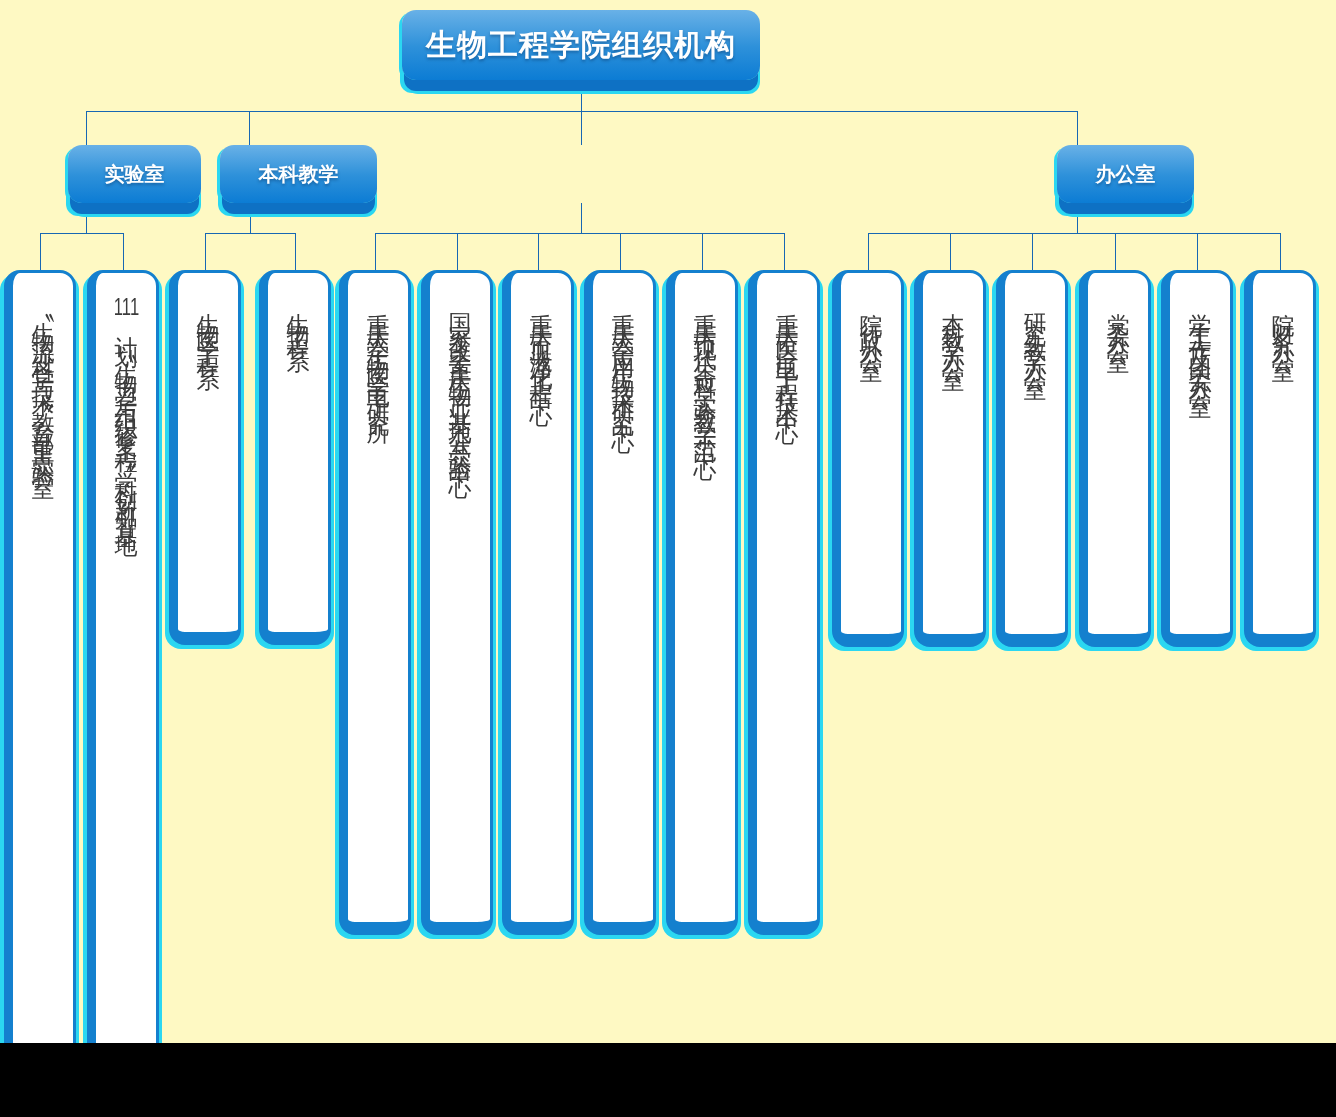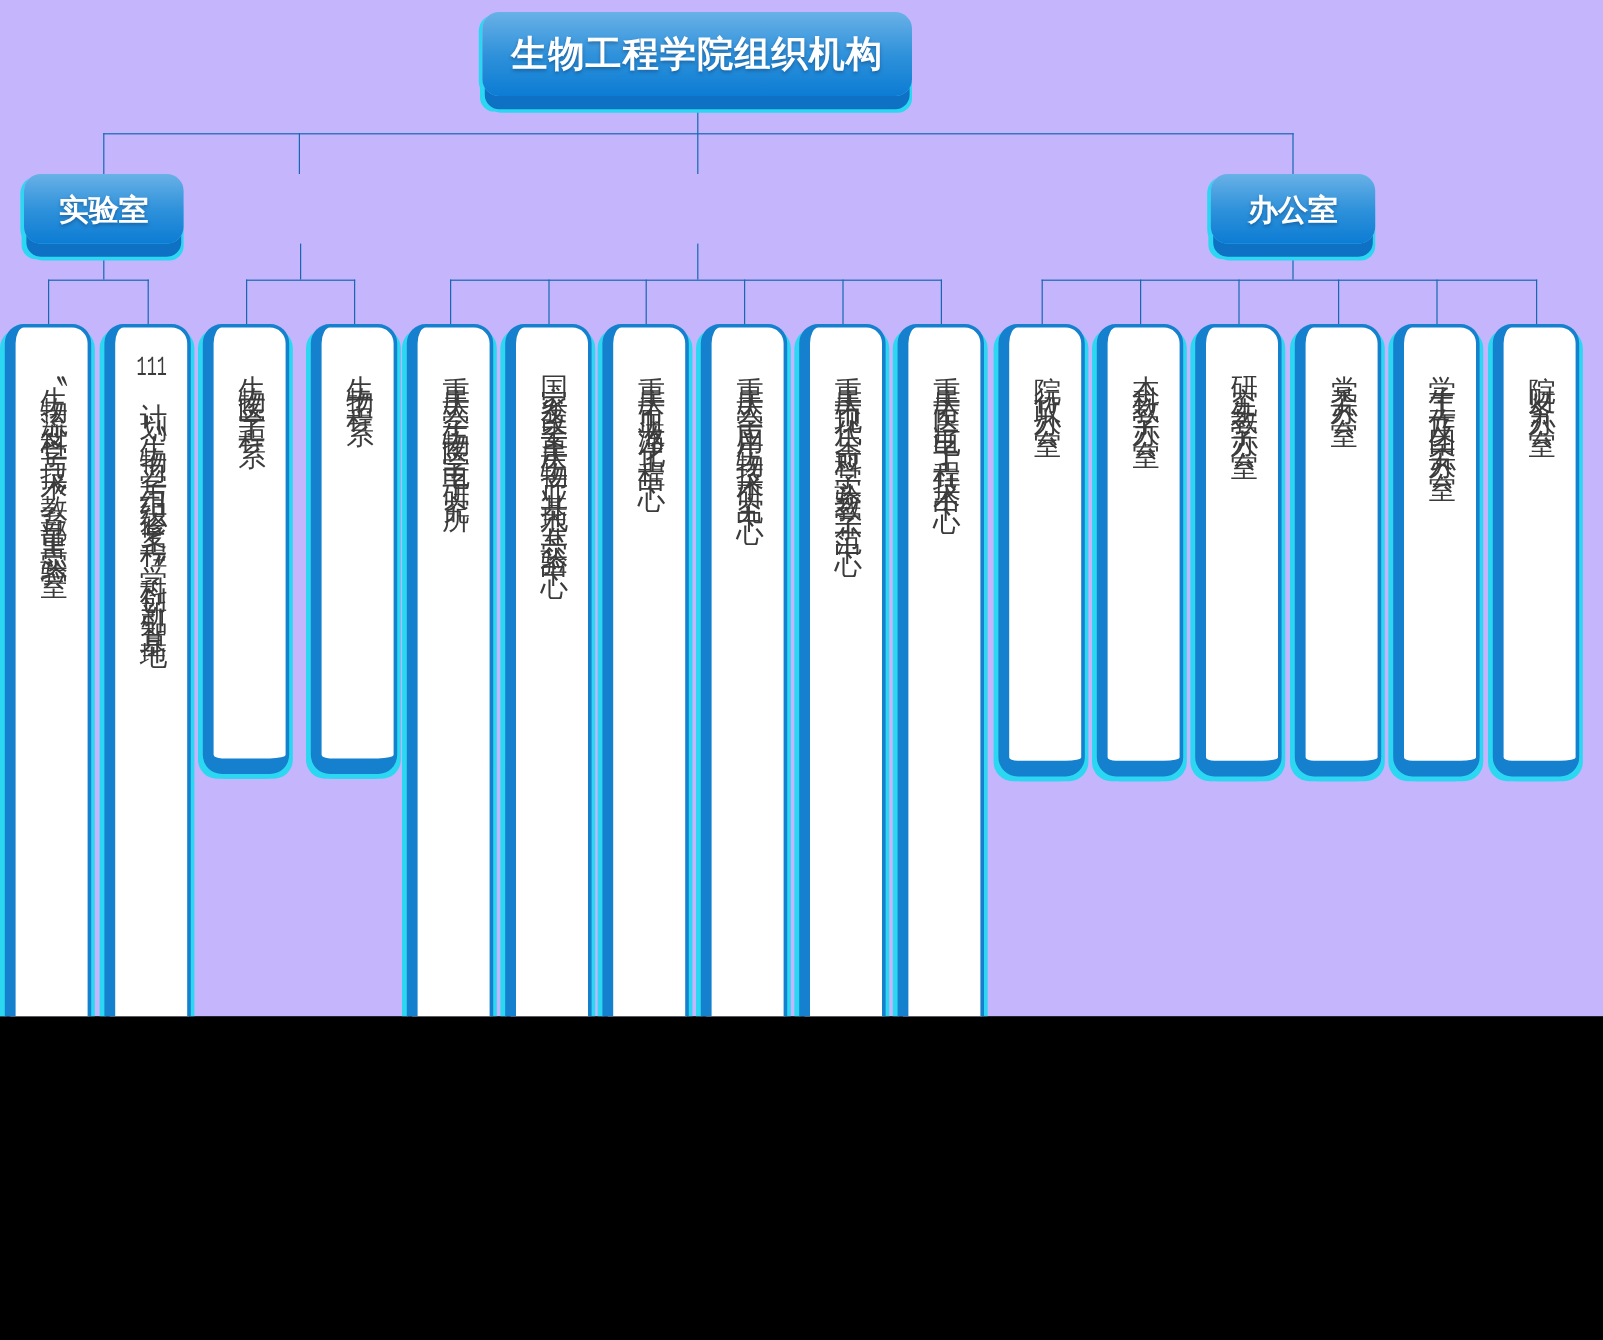--- a/index.html
+++ b/index.html
@@ -1,36 +1,36 @@
 <!DOCTYPE html>
 <html><head>
 <meta charset="utf-8">
 <title>生物工程学院组织机构</title>
 <style>
   html,body{margin:0;padding:0;background:#000;}
   .canvas{
-    position:relative;width:1336px;height:847px;background:#c4b5fd;overflow:hidden;
-    font-family:Liberation Mono, monospace;
+    position:relative;width:1336px;height:1043px;background:#fef9c3;overflow:hidden;
+    font-family:Liberation Sans, sans-serif;
   }
   
   .ln{position:absolute;background:#1767b3;}
   
   .node{
     position:absolute;display:flex;align-items:center;justify-content:center;
     background:linear-gradient(180deg,#69b1e7 0%,#2e91da 52%,#0c7cd4 100%);
     border-radius:14px;color:#fff;font-weight:bold;
     text-shadow:0 2px 3px rgba(8,50,100,.45);
     box-shadow:
       0 13px 0 -2px #0e71c4,
       -4px 15px 0 -2px #2bd7f1,
       2px 16px 0 -2px #2bd7f1,
       -3px 2px 0 #2bd7f1;
   }
   .node-root{font-size:30px;letter-spacing:1px;}
-  .node-l2{font-size:25px;}
+  .node-l2{font-size:20px;margin-left:48px;}
   
   .vbox{
     position:absolute;top:270px;width:72px;box-sizing:border-box;background:#fff;
     border:3px solid #1480ce;border-left-width:9px;border-bottom-width:13px;
     border-radius:16px;display:flex;justify-content:center;
     box-shadow:-4px 4px 0 #2bd7f1, 3px 4px 0 #2bd7f1;
   }
   .vlabel{
     writing-mode:vertical-lr;text-orientation:upright;
     font-size:23px;letter-spacing:9px;line-height:1;
@@ -77,20 +77,23 @@
   <div class="ln" style="left:1197px;top:233px;width:1px;height:37px"></div>
   <div class="ln" style="left:1280px;top:233px;width:1px;height:37px"></div>
 
   <div class="node node-root" style="left:402px;top:10px;width:358px;height:70px">
     <span>生物工程学院组织机构</span>
   </div>
 
   <div class="node node-l2" style="left:20px;top:145px;width:133px;height:58px">
     <span>实验室</span>
   </div>
+  <div class="node node-l2" style="left:172px;top:145px;width:157px;height:58px">
+    <span>本科教学</span>
+  </div>
   <div class="node node-l2" style="left:1009px;top:145px;width:137px;height:58px">
     <span>办公室</span>
   </div>
 
   <div class="vbox" style="left:4px;height:825px">
     <div class="vlabel">〝生物流变科学与技术〞教育部重点实验室</div>
   </div>
   <div class="vbox" style="left:87px;height:825px">
     <div class="vlabel"><span class="combine">111</span><span>计划〝生物力学与组织修复工程〞学科创新引智基地</span></div>
   </div>

